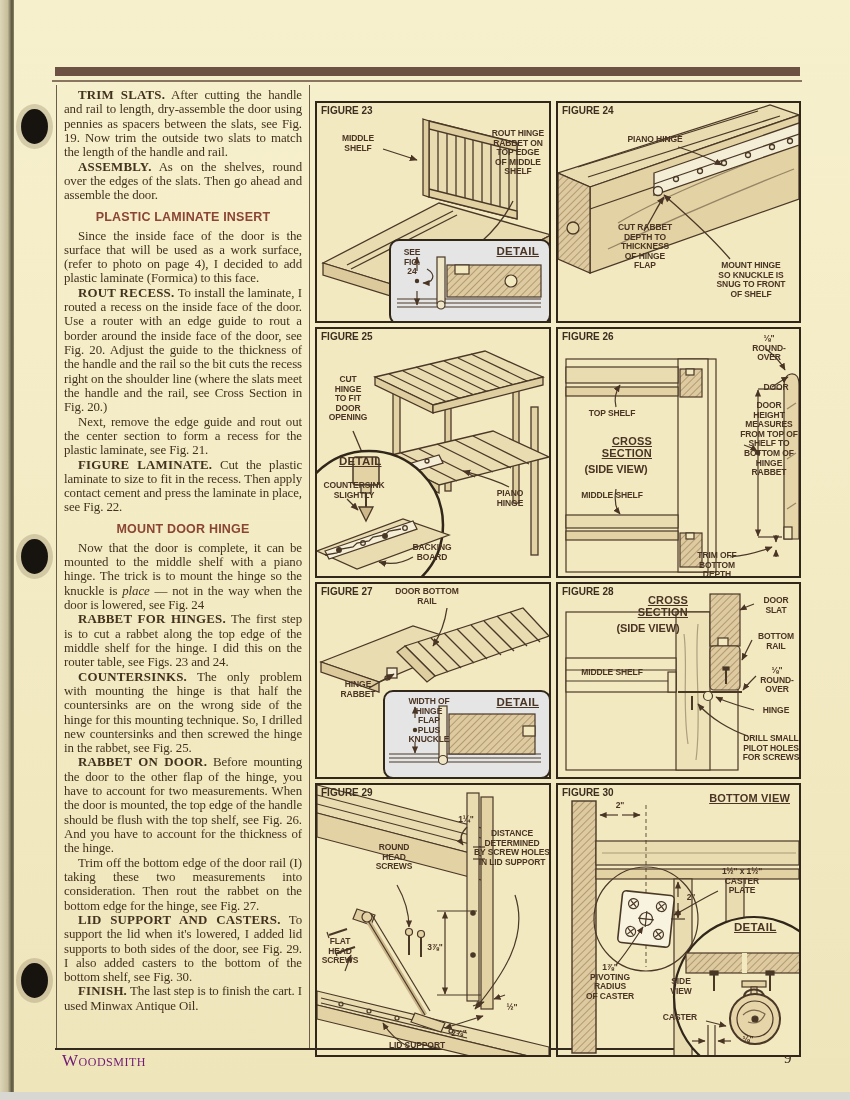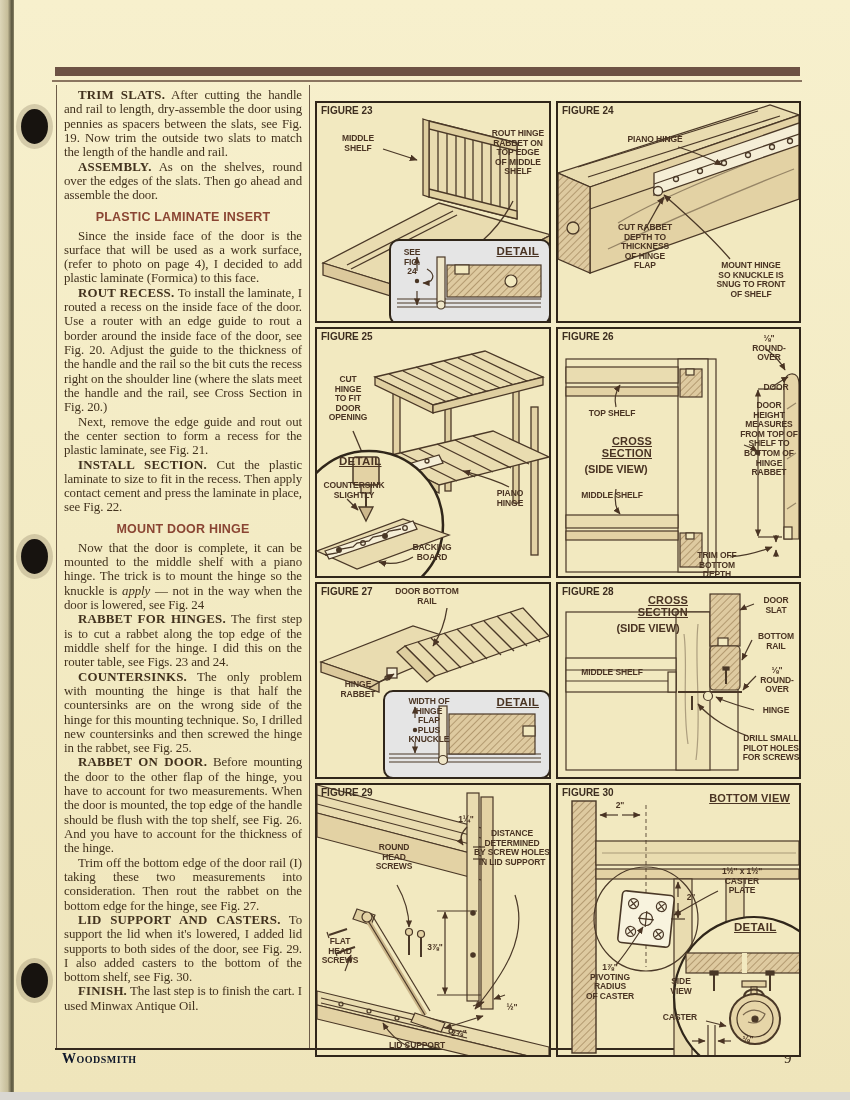--- a/index.html
+++ b/index.html
@@ -16,21 +16,21 @@
   .hd{margin:7px 0 5px;text-align:center;font-family:"Liberation Sans",sans-serif;font-weight:bold;font-size:12.5px;color:#8a4533;letter-spacing:.2px;}
   .figpanel{position:absolute;border:2px solid #30261a;background:#f2e9c0;box-sizing:border-box;overflow:hidden;margin-top:16px;}
   .figtitle{position:absolute;left:4px;top:2px;font:bold 10px "Liberation Sans",sans-serif;color:#3c2d1f;z-index:3;}
   .lbl{position:absolute;font:bold 8.5px/1.13 "Liberation Sans",sans-serif;color:#4a3423;text-align:center;white-space:pre-line;z-index:3;letter-spacing:-.1px;}
   .big{font-size:11px;text-decoration:underline;letter-spacing:.2px;text-align:right;}
   .small{font-size:11px;text-decoration:none;}
   .dword{font-size:11.5px;text-decoration:underline;letter-spacing:.3px;}
   .dbox{position:absolute;border:2px solid #30261a;border-radius:10px;background:#e5e5e5;z-index:2;overflow:hidden;}
   svg.art{position:absolute;left:0;top:0;z-index:1;}
   .footline{position:absolute;left:55px;top:1048px;width:746px;height:2px;background:#34291d;}
-  .brand{position:absolute;left:62px;top:1051px;font-weight:700;font-size:14px;font-variant:small-caps;color:#0f172a;letter-spacing:.5px;}
+  .brand{position:absolute;left:62px;top:1051px;font-weight:400;font-size:17px;font-variant:small-caps;color:#701a75;letter-spacing:.5px;}
   .pagenum{position:absolute;left:784px;top:1050px;font-size:15px;color:#3a2c1d;}
 </style>
 </head>
 <body>
 
 <svg width="0" height="0" style="position:absolute">
  <defs>
   <pattern id="hatch" width="5" height="5" patternUnits="userSpaceOnUse" patternTransform="rotate(45)">
    <rect width="5" height="5" fill="#decaa0"></rect>
         <line x1="0" y1="0" x2="0" y2="5" stroke="#9c8055" stroke-width="1.3"></line>
@@ -50,23 +50,23 @@
 <div class="rule-thick"></div>
 <div class="rule-thin"></div>
 
 <div class="textcol">
   <p><span class="lead">TRIM SLATS.</span> <span>After cutting the handle and rail to length, dry-assemble the door using pennies as spacers between the slats, see Fig. 19. Now trim the outside two slats to match the length of the handle and rail.</span></p>
   <p><span class="lead">ASSEMBLY.</span> <span>As on the shelves, round over the edges of the slats. Then go ahead and assemble the door.</span></p>
   <div class="hd">PLASTIC LAMINATE INSERT</div>
   <p><span>Since the inside face of the door is the surface that will be used as a work surface, (refer to photo on page 4), I decided to add plastic laminate (Formica) to this face.</span></p>
   <p><span class="lead">ROUT RECESS.</span> <span>To install the laminate, I routed a recess on the inside face of the door. Use a router with an edge guide to rout a border around the inside face of the door, see Fig. 20. Adjust the guide to the thickness of the handle and the rail so the bit cuts the recess right on the shoulder line (where the slats meet the handle and the rail, see Cross Section in Fig. 20.)</span></p>
   <p><span>Next, remove the edge guide and rout out the center section to form a recess for the plastic laminate, see Fig. 21.</span></p>
-  <p><span class="lead">INSTALL SECTION.</span> <span>Cut the plastic laminate to size to fit in the recess. Then apply contact cement and press the laminate in place, see Fig. 22.</span></p>
+  <p><span class="lead">FIGURE LAMINATE.</span> <span>Cut the plastic laminate to size to fit in the recess. Then apply contact cement and press the laminate in place, see Fig. 22.</span></p>
   <div class="hd">MOUNT DOOR HINGE</div>
-  <p><span>Now that the door is complete, it can be mounted to the middle shelf with a piano hinge. The trick is to mount the hinge so the knuckle is </span><em>apply</em><span> — not in the way when the door is lowered, see Fig. 24</span></p>
+  <p><span>Now that the door is complete, it can be mounted to the middle shelf with a piano hinge. The trick is to mount the hinge so the knuckle is </span><em>place</em><span> — not in the way when the door is lowered, see Fig. 24</span></p>
   <p><span class="lead">RABBET FOR HINGES.</span> <span>The first step is to cut a rabbet along the top edge of the middle shelf for the hinge. I did this on the router table, see Figs. 23 and 24.</span></p>
   <p><span class="lead">COUNTERSINKS.</span> <span>The only problem with mounting the hinge is that half the countersinks are on the wrong side of the hinge for this mounting technique. So, I drilled new countersinks and then screwed the hinge in the rabbet, see Fig. 25.</span></p>
   <p><span class="lead">RABBET ON DOOR.</span> <span>Before mounting the door to the other flap of the hinge, you have to account for two measurements. When the door is mounted, the top edge of the handle should be flush with the top shelf, see Fig. 26. And you have to account for the thickness of the hinge.</span></p>
   <p><span>Trim off the bottom edge of the door rail (I) taking these two measurements into consideration. Then rout the rabbet on the bottom edge for the hinge, see Fig. 27.</span></p>
   <p><span class="lead">LID SUPPORT AND CASTERS.</span> <span>To support the lid when it's lowered, I added lid supports to both sides of the door, see Fig. 29. I also added casters to the bottom of the bottom shelf, see Fig. 30.</span></p>
   <p><span class="lead">FINISH.</span> <span>The last step is to finish the cart. I used Minwax Antique Oil.</span></p>
 </div>
 
 <div class="figpanel" style="left:315px;top:85px;width:236px;height:222px">
  <svg class="art" width="236" height="222" viewBox="0 0 236 222" fill="none" stroke="#4a3827" stroke-width="1.3">

